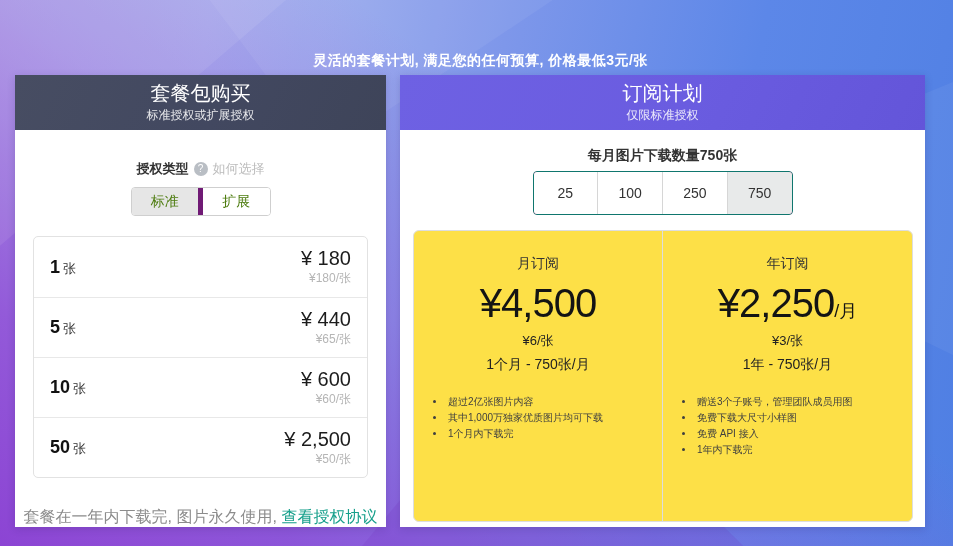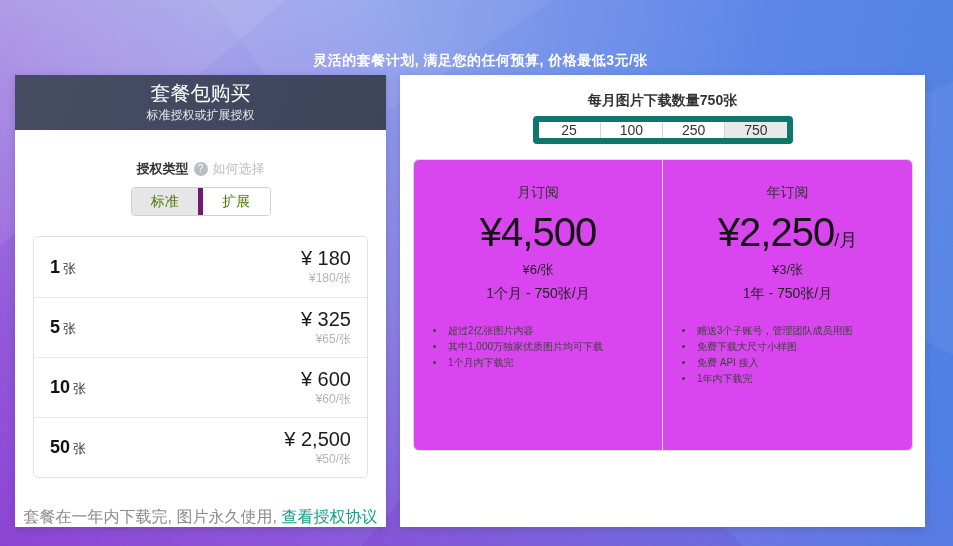--- a/index.html
+++ b/index.html
@@ -75,33 +75,33 @@
   .row-price-sub { font-size:12px; color:#b5b5b5; }
 
   .package-footer {
     margin-top:29px; text-align:center; font-size:16px; color:#8c8c8c;
   }
   .package-footer a { color:#18a08c; text-decoration:none; cursor:pointer; }
 
   
   .quota-label { margin-top:17px; text-align:center; font-size:14px; font-weight:bold; color:#333; }
   .segments {
-    width:260px; height:28px; margin:6px auto 0 auto;
-    display:flex; border:6px solid #0f766e; border-radius:4px; overflow:hidden; background:#ec4899;
+    width:260px; height:44px; margin:6px auto 0 auto;
+    display:flex; border:1px solid #0f766e; border-radius:4px; overflow:hidden; background:#ec4899;
   }
   .segment {
     flex:1; display:flex; align-items:center; justify-content:center;
     font-size:14px; color:#333; background:#fff; border:none; cursor:pointer; font-family:inherit;
   }
   .segment + .segment { border-left:1px solid #d6d6d6; }
   .segment.selected { background:#e8eaea; }
 
   .plans {
     margin:15px 12px 0 13px; height:292px;
-    border:1px solid #ddd; border-radius:6px; display:flex; background:#d946ef;
+    border:1px solid #ddd; border-radius:6px; display:flex; background:#fde047;
   }
   .plan { width:50%; padding-top:24px; }
   .plan:first-child { border-right:1px solid #ddd; }
   .plan-name { text-align:center; font-size:14px; color:#333; }
   .plan-price { text-align:center; margin-top:8px; font-size:40px; color:#141414; letter-spacing:-1px; line-height:1.1; }
   .plan-price-suffix { font-size:18px; letter-spacing:0; }
   .plan-per { text-align:center; margin-top:7px; font-size:13px; color:#222; }
   .plan-duration { text-align:center; margin-top:6px; font-size:14px; color:#222; }
   .plan-features { margin:20px 14px 0 32px; list-style:disc; }
   .plan-features li { font-size:10px; color:#3f3f3f; line-height:1.6; padding-left:2px; }
@@ -139,21 +139,21 @@
     <div class="row">
       <span class="row-qty"><b>1</b><span>张</span></span>
       <span class="row-price">
         <div class="row-price-main">¥ 180</div>
         <div class="row-price-sub">¥180/张</div>
       </span>
     </div>
     <div class="row">
       <span class="row-qty"><b>5</b><span>张</span></span>
       <span class="row-price">
-        <div class="row-price-main">¥ 325</div>
+        <div class="row-price-main">¥ 440</div>
         <div class="row-price-sub">¥65/张</div>
       </span>
     </div>
     <div class="row">
       <span class="row-qty"><b>10</b><span>张</span></span>
       <span class="row-price">
         <div class="row-price-main">¥ 600</div>
         <div class="row-price-sub">¥60/张</div>
       </span>
     </div>
@@ -165,20 +165,24 @@
       </span>
     </div>
   </div>
 
   <div class="package-footer">
     <span>套餐在一年内下载完, 图片永久使用, </span><a>查看授权协议</a>
   </div>
 </div>
 
 <div class="card card-subscription">
+  <div class="card-header">
+    <div class="card-title">订阅计划</div>
+    <div class="card-subtitle">仅限标准授权</div>
+  </div>
 
   <div class="quota-label">每月图片下载数量750张</div>
 
   <div class="segments">
     <button class="segment">25</button>
     <button class="segment">100</button>
     <button class="segment">250</button>
     <button class="segment selected">750</button>
   </div>
 

